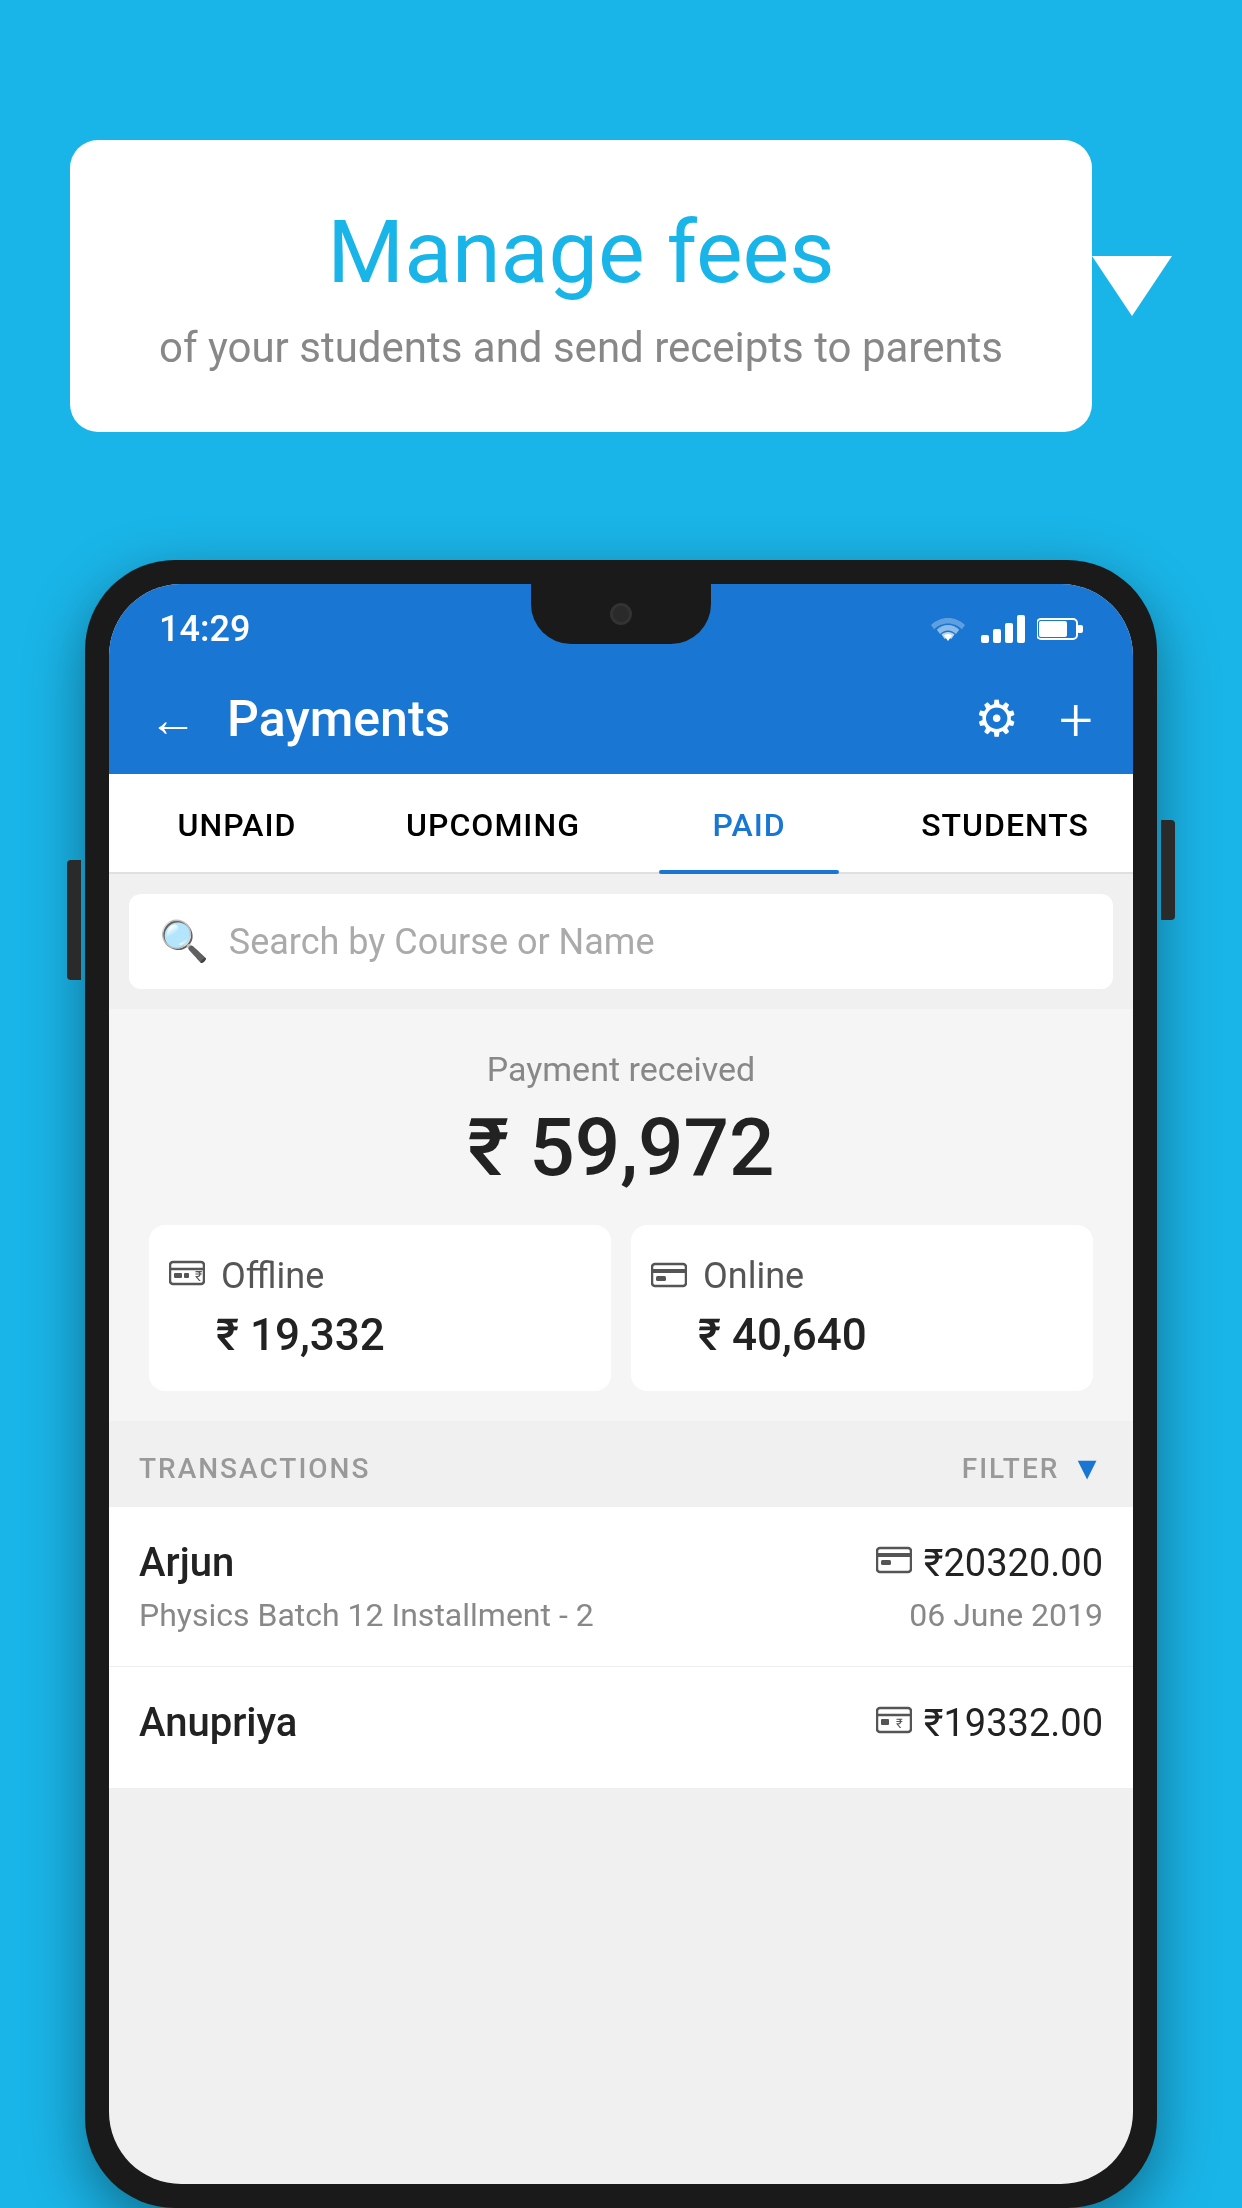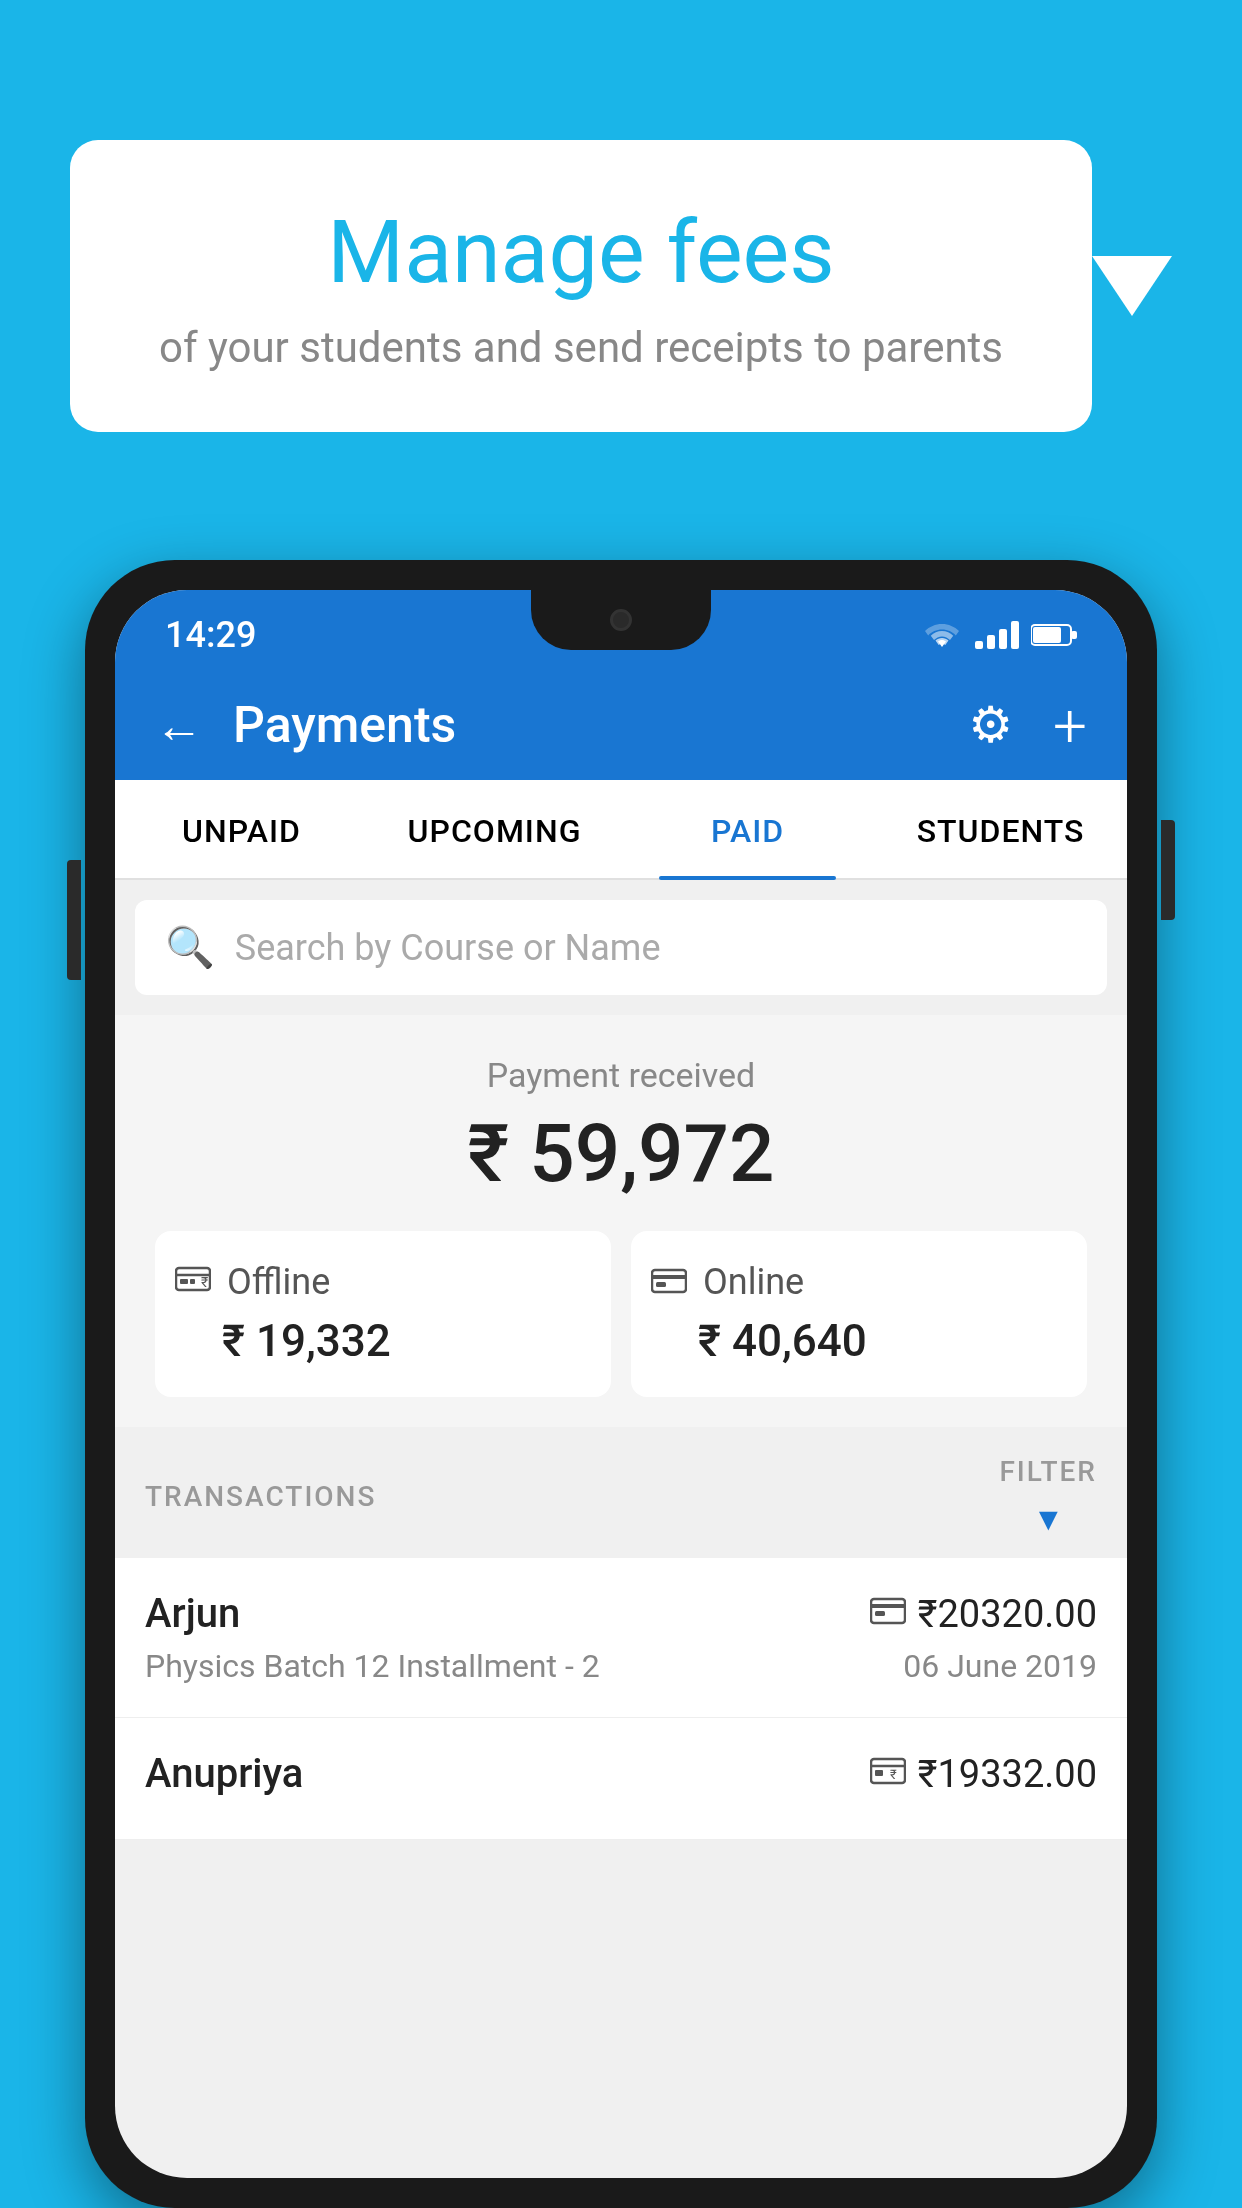--- a/index.html
+++ b/index.html
@@ -60,21 +60,21 @@
       position: absolute;
       top: 560px;
       left: 85px;
       right: 85px;
       bottom: 0;
     }
 
     .phone-outer {
       background: #1a1a1a;
       border-radius: 90px;
-      padding: 30px;
+      padding: 24px;
       width: 100%;
       height: 100%;
       position: relative;
       box-shadow: 0 20px 60px rgba(0,0,0,0.4);
     }
 
     
     .phone-outer::before {
       content: '';
       position: absolute;
@@ -346,21 +346,20 @@
       font-size: 28px;
       color: #999;
       letter-spacing: 2px;
       font-weight: 500;
     }
 
     .filter-section {
       display: flex;
       align-items: center;
       gap: 12px;
-      flex-direction: column;
     }
 
     .filter-label {
       font-size: 28px;
       color: #999;
       letter-spacing: 2px;
       font-weight: 500;
     }
 
     .filter-icon {

